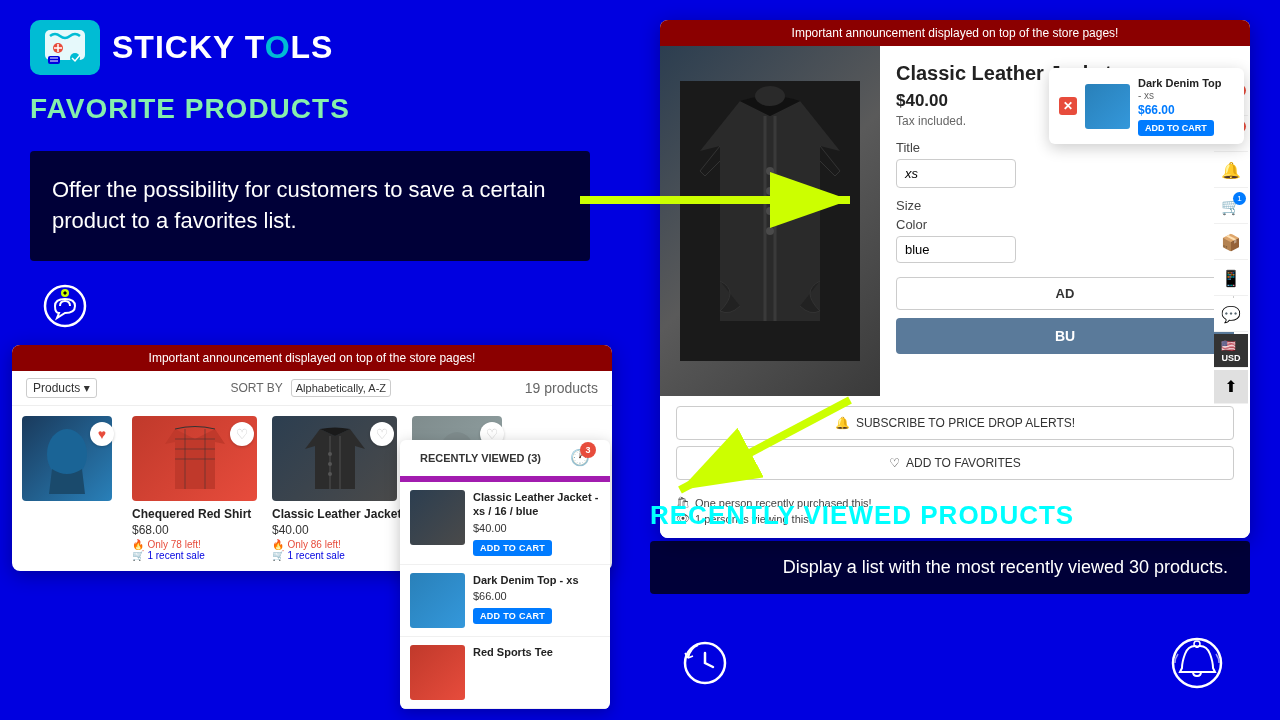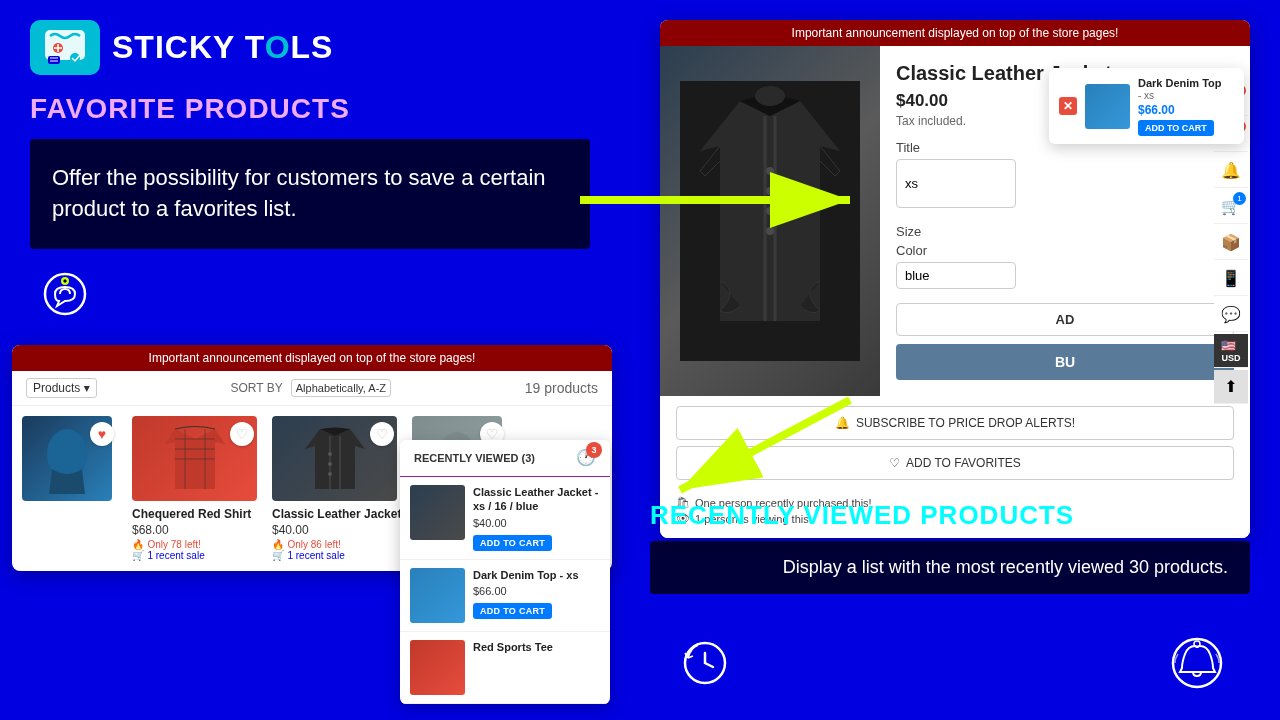--- a/index.html
+++ b/index.html
@@ -45,23 +45,23 @@
       color: white;
       letter-spacing: 1px;
     }
     .logo-text .o-blue {
       color: #00bcd4;
     }
 
     .favorite-products-title {
       font-size: 28px;
       font-weight: 900;
-      color: #f0abfc;
+      color: #86efac;
       letter-spacing: 1px;
-      margin-bottom: 14px;
+      margin-bottom: 26px;
     }
 
     .description-box {
       background: rgba(0,0,0,0.75);
       padding: 24px 22px;
       border-radius: 4px;
       margin-bottom: 20px;
     }
     .description-box p {
       color: white;
@@ -184,25 +184,25 @@
       background: white;
       border-radius: 6px;
       box-shadow: 0 4px 15px rgba(0,0,0,0.25);
       z-index: 10;
       overflow: hidden;
     }
     .rv-header {
       display: flex;
       justify-content: space-between;
       align-items: center;
-      padding: 8px 14px;
+      padding: 8px 20px;
       font-size: 11px;
       font-weight: 700;
       color: #333;
-      border-bottom: 1px solid #a21caf;
+      border-bottom: 6px solid #a21caf;
     }
     .rv-badge {
       position: absolute;
       top: -6px;
       right: -6px;
       width: 16px;
       height: 16px;
       background: #e74c3c;
       color: white;
       border-radius: 50%;
@@ -313,24 +313,25 @@
 
     .detail-field-label {
       font-size: 13px;
       color: #444;
       margin-bottom: 4px;
       font-weight: 500;
     }
     .detail-select {
       border: 1px solid #ccc;
       border-radius: 4px;
-      padding: 16px 8px;
+      padding: 6px 8px;
       font-size: 13px;
       width: 120px;
-      margin-bottom: 16px;
+      margin-bottom: 10px;
+      font-style: italic;
     }
 
     .detail-color-label {
       font-size: 13px;
       color: #444;
       margin-bottom: 4px;
       font-weight: 500;
     }
     .detail-color-value {
       border: 1px solid #ccc;

